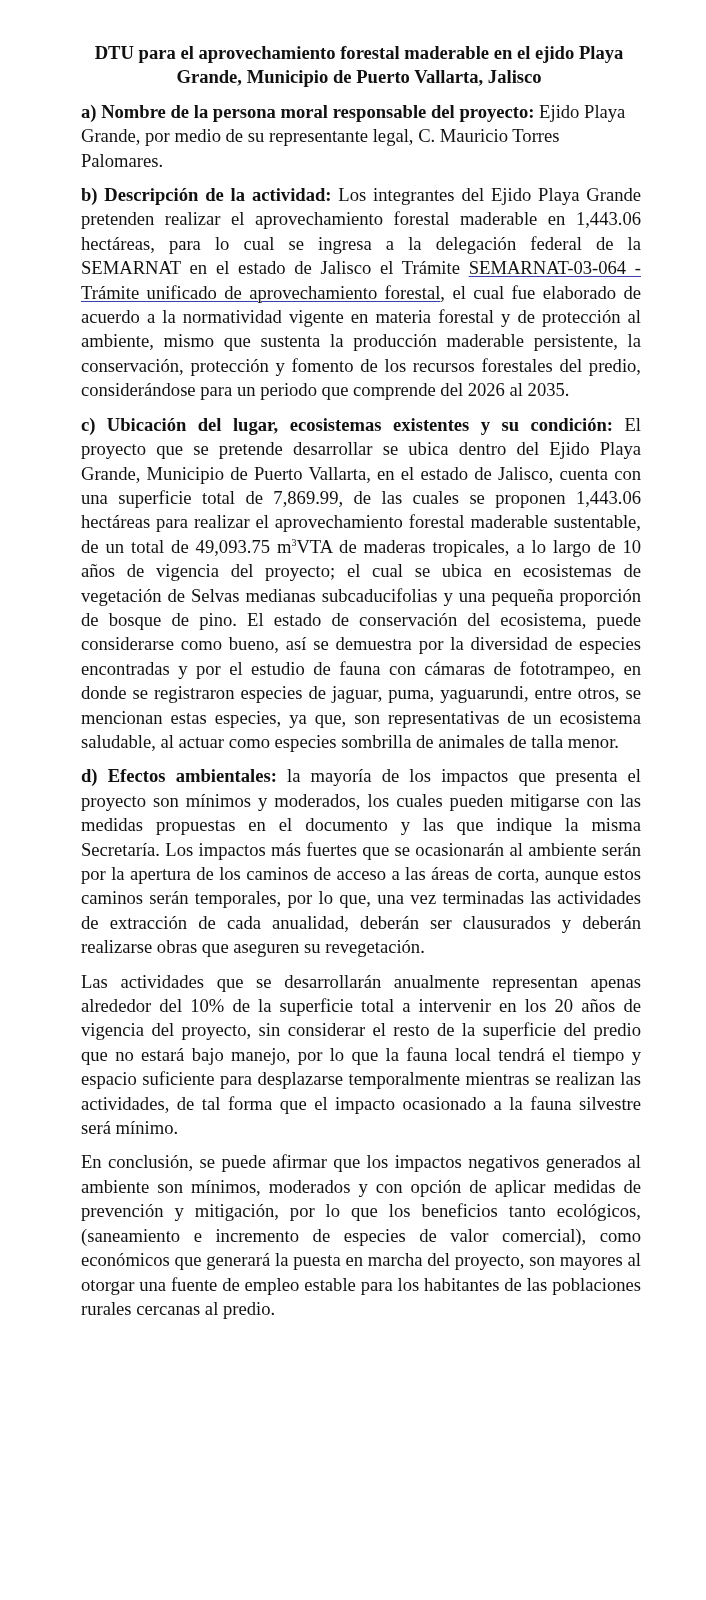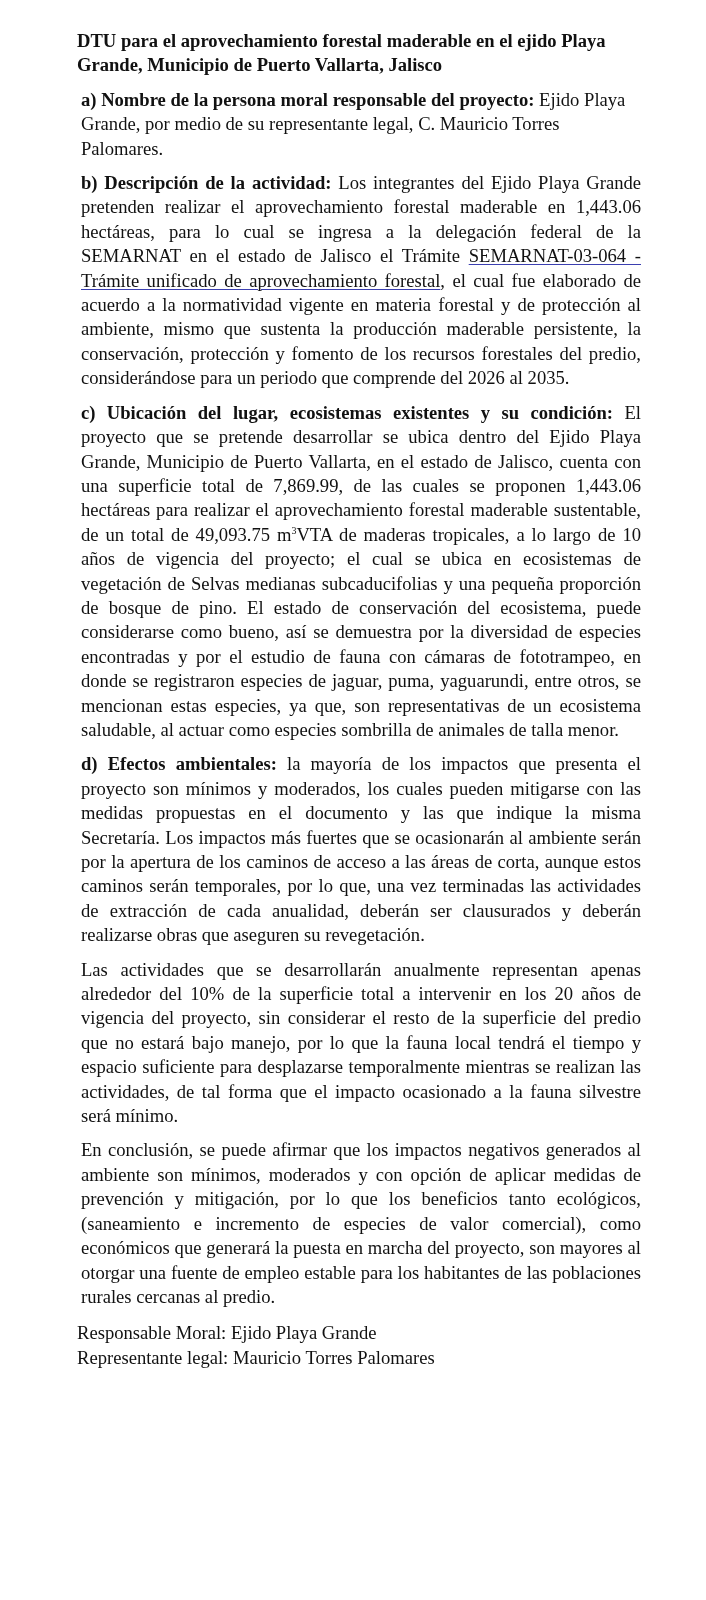--- a/index.html
+++ b/index.html
@@ -2,21 +2,21 @@
 <html><head>
 <meta charset="utf-8">
 <style>
   html, body { margin: 0; padding: 0; background: #ffffff; }
   body { width: 706px; height: 1600px; overflow: hidden; }
   .page {
     position: absolute; left: 77px; top: 28px; width: 564px;
     font-family: "Liberation Serif", serif;
     font-size: 18.6px; line-height: 24.4px; color: #111111;
   }
-  .title { font-weight: bold; margin: 1px 0 10px 0; }
+  .title { font-weight: bold; margin: 13px 0 10px 0; text-align: center; }
   p { margin: 0 0 10px 4px; text-align: justify; }
   p.left { text-align: left; }
   .b { font-weight: bold; }
   .link { color: #111111; text-decoration: underline; text-decoration-color: #3b3fb0; text-underline-offset: 2px; text-decoration-thickness: 1px; }
   sup { font-size: 10px; line-height: 0; vertical-align: super; }
   .sig { margin-top: 12px; text-align: left; }
   .sig div { line-height: 24.4px; }
 </style>
 </head>
 <body>
@@ -32,17 +32,13 @@
   <p><span class="b">b) Descripción de la actividad:</span><span> Los integrantes del Ejido Playa Grande pretenden realizar el aprovechamiento forestal maderable en 1,443.06 hectáreas, para lo cual se ingresa a la delegación federal de la SEMARNAT en el estado de Jalisco el Trámite </span><a class="link">SEMARNAT-03-064 - Trámite unificado de aprovechamiento forestal</a><span>, el cual fue elaborado de acuerdo a la normatividad vigente en materia forestal y de protección al ambiente, mismo que sustenta la producción maderable persistente, la conservación, protección y fomento de los recursos forestales del predio, considerándose para un periodo que comprende del 2026 al 2035.</span></p>
 
   <p><span class="b">c) Ubicación del lugar, ecosistemas existentes y su condición:</span><span> El proyecto que se pretende desarrollar se ubica dentro del Ejido Playa Grande, Municipio de Puerto Vallarta, en el estado de Jalisco, cuenta con una superficie total de 7,869.99, de las cuales se proponen 1,443.06 hectáreas para realizar el aprovechamiento forestal maderable sustentable, de un total de 49,093.75 m</span><sup>3</sup><span>VTA de maderas tropicales, a lo largo de 10 años de vigencia del proyecto; el cual se ubica en ecosistemas de vegetación de Selvas medianas subcaducifolias y una pequeña proporción de bosque de pino. El estado de conservación del ecosistema, puede considerarse como bueno, así se demuestra por la diversidad de especies encontradas y por el estudio de fauna con cámaras de fototrampeo, en donde se registraron especies de jaguar, puma, yaguarundi, entre otros, se mencionan estas especies, ya que, son representativas de un ecosistema saludable, al actuar como especies sombrilla de animales de talla menor.</span></p>
 
   <p><span class="b">d) Efectos ambientales:</span><span> la mayoría de los impactos que presenta el proyecto son mínimos y moderados, los cuales pueden mitigarse con las medidas propuestas en el documento y las que indique la misma Secretaría. Los impactos más fuertes que se ocasionarán al ambiente serán por la apertura de los caminos de acceso a las áreas de corta, aunque estos caminos serán temporales, por lo que, una vez terminadas las actividades de extracción de cada anualidad, deberán ser clausurados y deberán realizarse obras que aseguren su revegetación.</span></p>
 
   <p>Las actividades que se desarrollarán anualmente representan apenas alrededor del 10% de la superficie total a intervenir en los 20 años de vigencia del proyecto, sin considerar el resto de la superficie del predio que no estará bajo manejo, por lo que la fauna local tendrá el tiempo y espacio suficiente para desplazarse temporalmente mientras se realizan las actividades, de tal forma que el impacto ocasionado a la fauna silvestre será mínimo.</p>
 
   <p>En conclusión, se puede afirmar que los impactos negativos generados al ambiente son mínimos, moderados y con opción de aplicar medidas de prevención y mitigación, por lo que los beneficios tanto ecológicos, (saneamiento e incremento de especies de valor comercial), como económicos que generará la puesta en marcha del proyecto, son mayores al otorgar una fuente de empleo estable para los habitantes de las poblaciones rurales cercanas al predio.</p>
 
-  <div class="sig">
-    <div>Responsable Moral: Ejido Playa Grande</div>
-    <div>Representante legal: Mauricio Torres Palomares</div>
-  </div>
 </div>
 
 </body></html>

